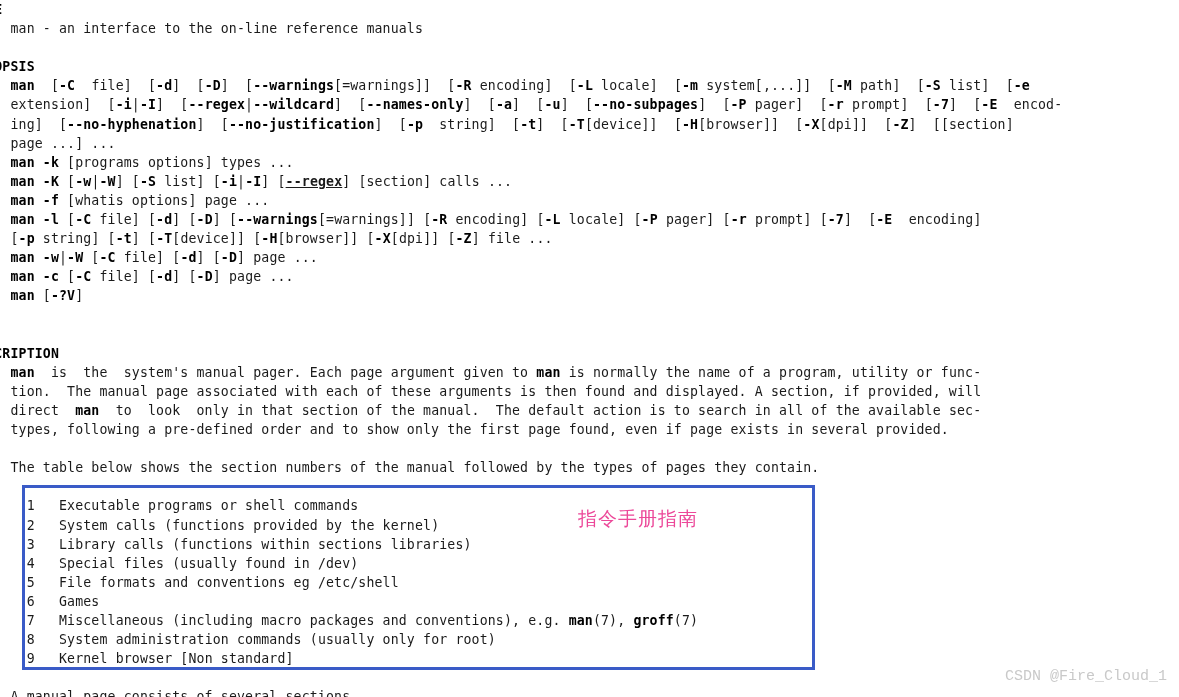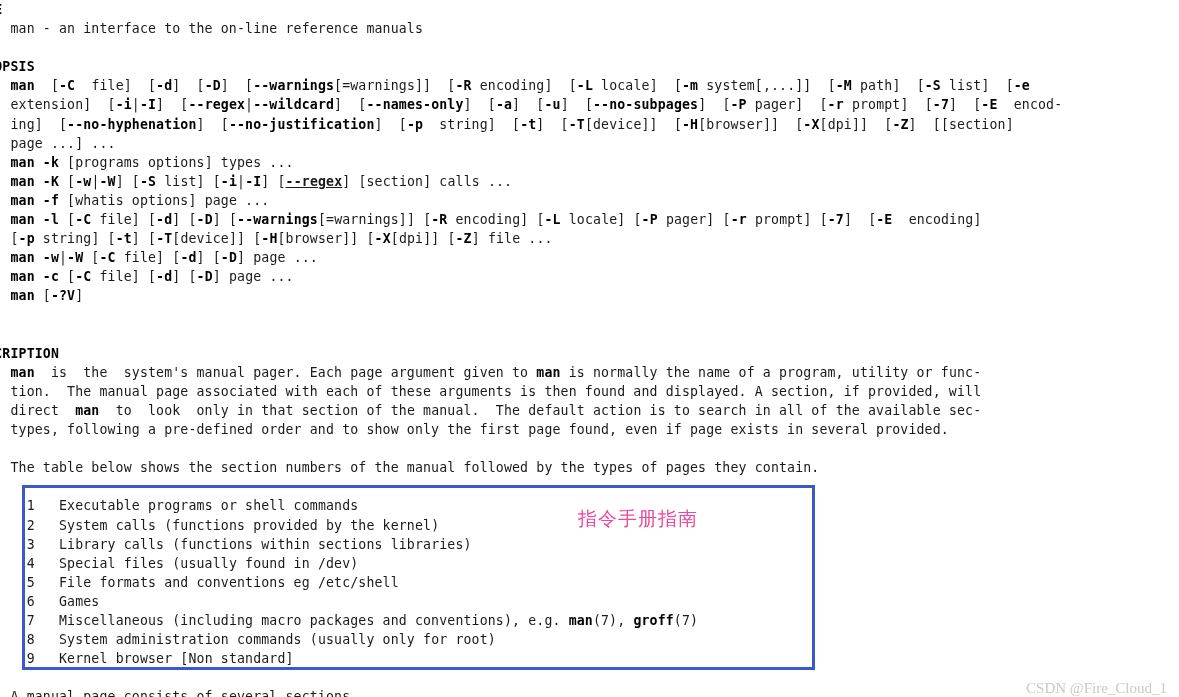--- a/index.html
+++ b/index.html
@@ -64,22 +64,22 @@
     font-family: "DejaVu Sans", "Liberation Sans", sans-serif;
     font-size: 19px;
     color: #ec4899;
     letter-spacing: 1px;
     white-space: nowrap;
   }
 
   #watermark {
     position: absolute;
     right: 12px;
-    bottom: 0;
-    font-family: Liberation Serif, serif;
+    bottom: 12px;
+    font-family: Liberation Mono, monospace;
     font-size: 15px;
     color: #c9c9c9;
     white-space: nowrap;
   }
 
   .sect-rows { }
 </style>
 </head>
 <body>
 

